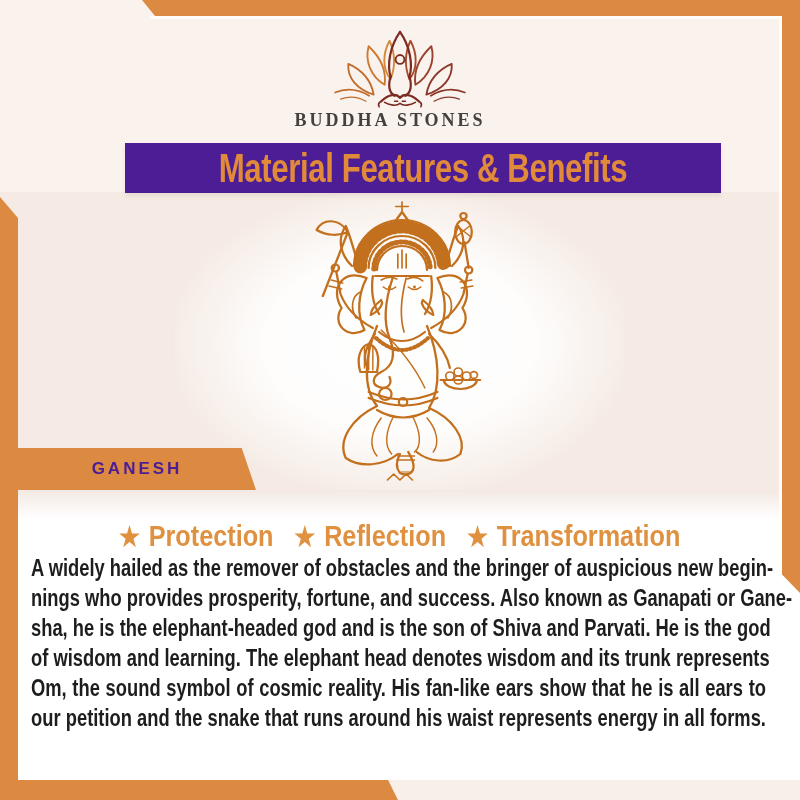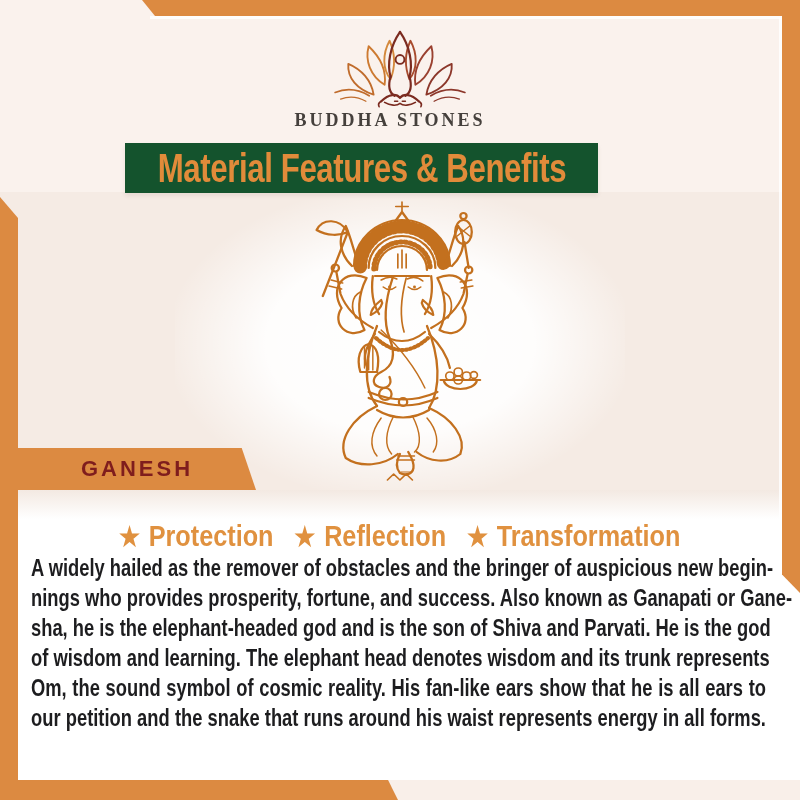--- a/index.html
+++ b/index.html
@@ -29,31 +29,31 @@
   .edge-top{left:150px;top:16px;width:650px;height:3px;background:rgba(255,255,255,.8);}
   .edge-right{left:779px;top:18px;width:3px;height:560px;background:rgba(255,255,255,.8);}
 
   
   .logo{left:312px;top:24px;width:176px;height:94px;}
   .brand-name{left:0;top:110px;width:780px;text-align:center;
       font-family:"Liberation Serif",serif;font-size:18px;font-weight:600;
       letter-spacing:3px;color:#45403c;}
 
   
-  .heading-strip{left:125px;top:143px;width:473px;height:50px;background:#14532d;
+  .heading-strip{left:125px;top:143px;width:596px;height:50px;background:#4c1d95;
       display:flex;align-items:center;justify-content:center;
       box-shadow:0 3px 4px rgba(180,160,150,.22);}
   .heading-text{font-size:40px;font-weight:bold;color:#e18b3a;letter-spacing:-.5px;
       white-space:nowrap;transform:scaleX(.78);}
 
   
   .banner{left:18px;top:448px;width:238px;height:42px;background:#dc8a41;
       clip-path:polygon(0 0,94% 0,100% 100%,0 100%);
       display:flex;align-items:center;justify-content:center;}
-  .banner-text{color:#7f1d1d;font-size:22px;font-weight:bold;letter-spacing:3px;}
+  .banner-text{color:#4c1d95;font-size:17px;font-weight:bold;letter-spacing:3px;}
 
   
   .benefits{left:0;top:520px;width:800px;display:flex;justify-content:center;}
   .benefits-inner{display:inline-flex;gap:24px;transform:scaleX(.87);
       font-size:29px;font-weight:bold;color:#e0913f;white-space:nowrap;}
   .benefit-item{display:inline-flex;align-items:center;gap:10px;}
   .star{font-size:27px;}
 
   
   .description{left:31px;top:553px;width:962px;transform:scaleX(.764);

